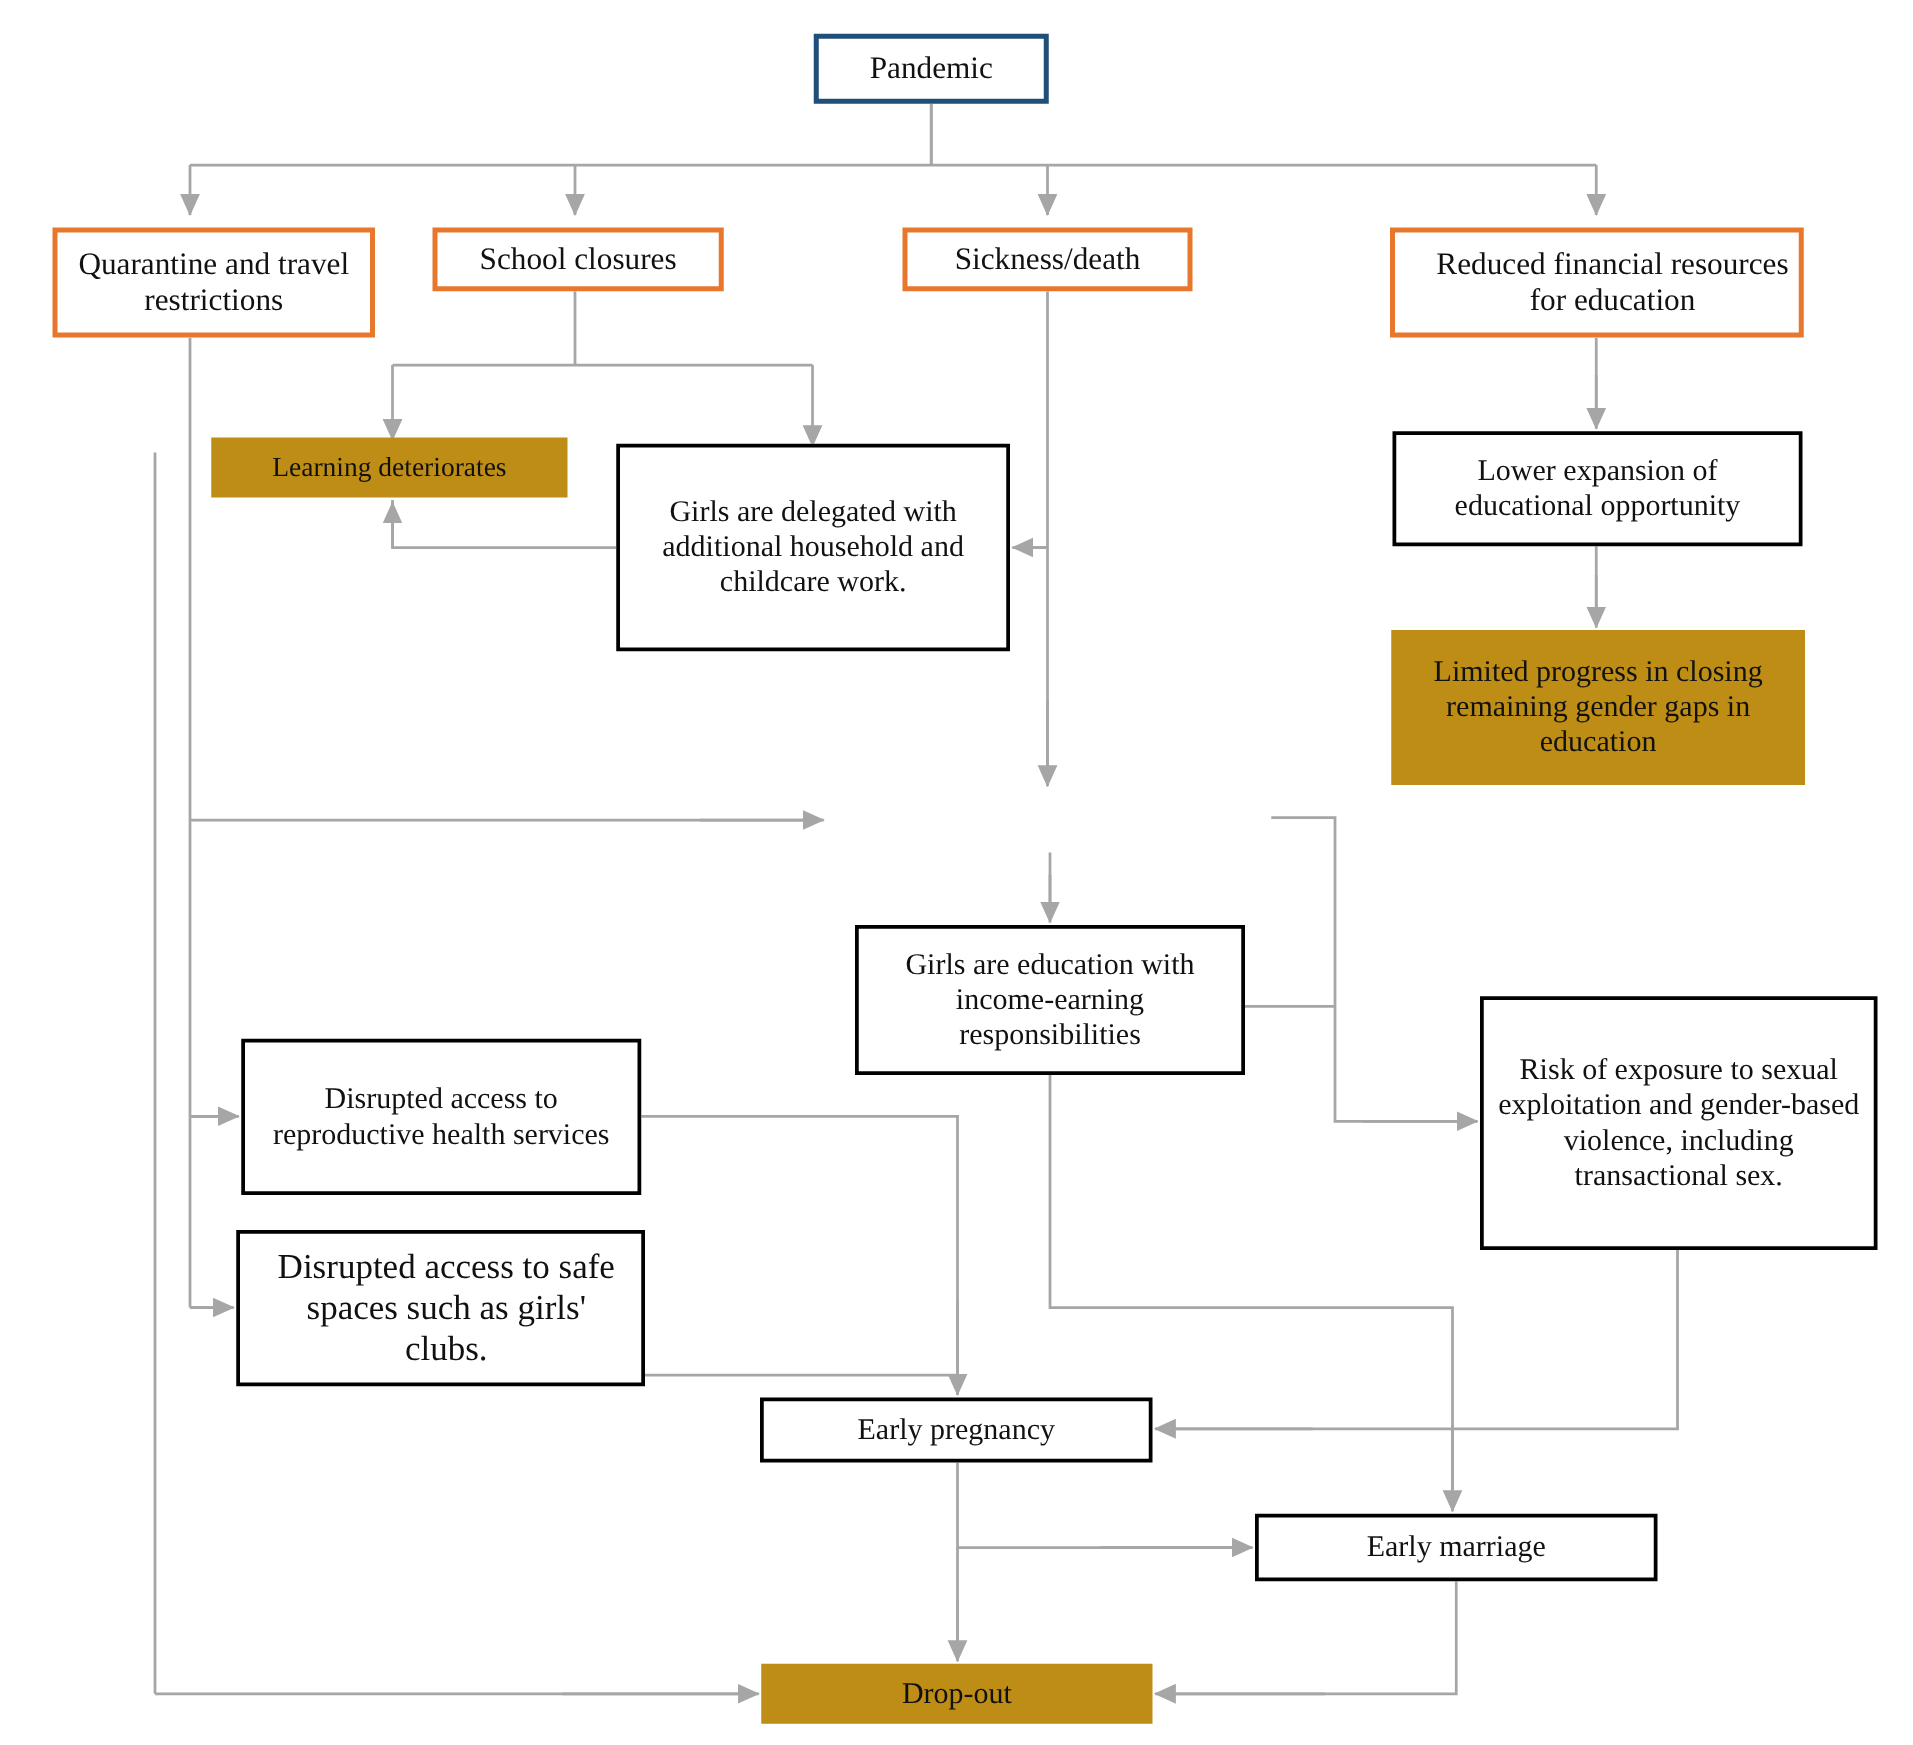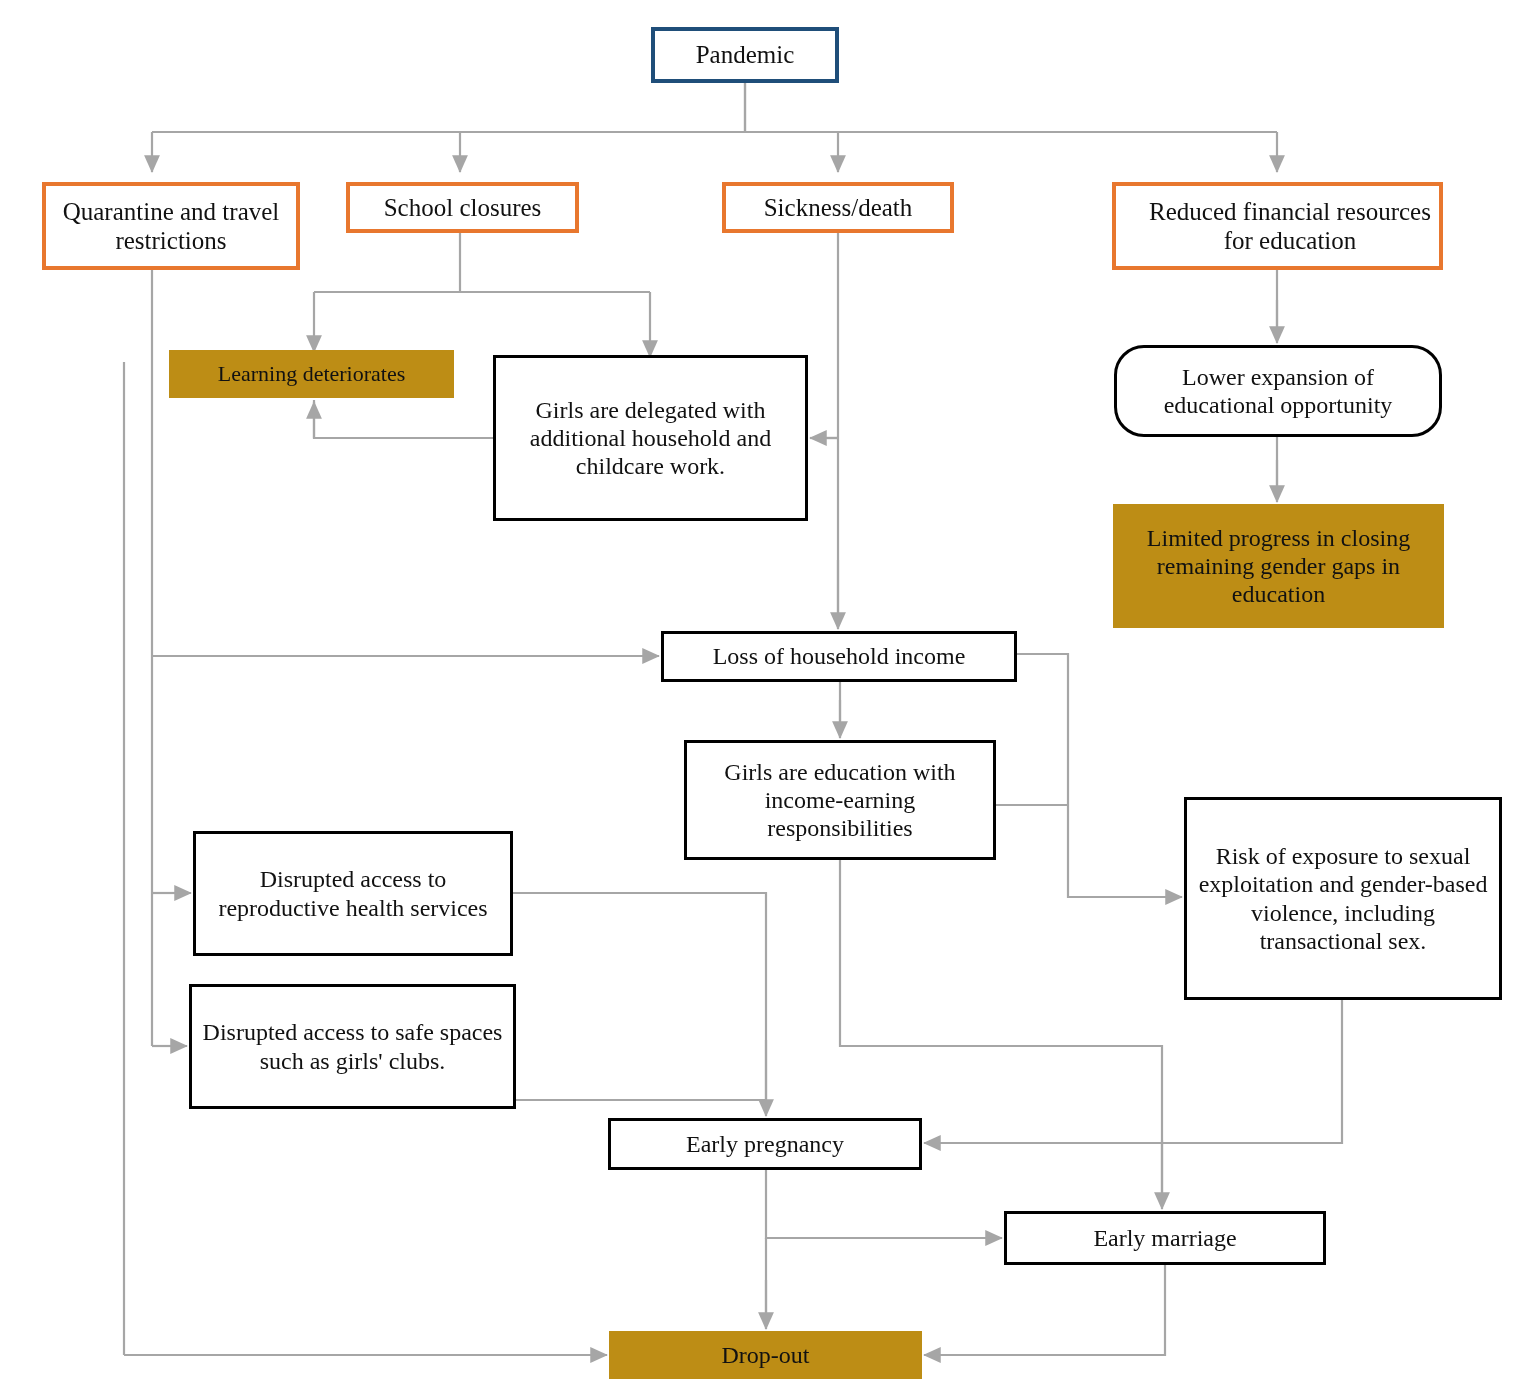--- a/index.html
+++ b/index.html
@@ -93,39 +93,36 @@
     </div>
   <div class="node n-orange" id="n4" style="left: 1112px; top: 182px; width: 331px; height: 88px; font-size: 25px; padding-left: 33px;">
       <span class="lbl">Reduced financial resources for education</span>
     </div>
   <div class="node n-gold" id="n5" style="left: 169px; top: 350px; width: 285px; height: 48px; font-size: 22px;">
       <span class="lbl">Learning deteriorates</span>
     </div>
   <div class="node n-white" id="n6" style="left: 493px; top: 355px; width: 315px; height: 166px; font-size: 24px;">
       <span class="lbl">Girls are delegated with additional household and childcare work.</span>
     </div>
-  <div class="node n-white" id="n7" style="left: 1114px; top: 345px; width: 328px; height: 92px; font-size: 24px; border-radius: 30px;">
+  <div class="node n-white" id="n7" style="left: 1114px; top: 345px; width: 328px; height: 92px; font-size: 24px;">
       <span class="lbl">Lower expansion of educational opportunity</span>
     </div>
   <div class="node n-gold" id="n8" style="left: 1113px; top: 504px; width: 331px; height: 124px; font-size: 24px;">
       <span class="lbl">Limited progress in closing remaining gender gaps in education</span>
-    </div>
-  <div class="node n-white" id="n9" style="left: 661px; top: 631px; width: 356px; height: 51px; font-size: 24px;">
-      <span class="lbl">Loss of household income</span>
     </div>
   <div class="node n-white" id="n10" style="left: 684px; top: 740px; width: 312px; height: 120px; font-size: 24px;">
       <span class="lbl">Girls are education with income-earning responsibilities</span>
     </div>
   <div class="node n-white" id="n11" style="left: 1184px; top: 797px; width: 318px; height: 203px; font-size: 24px;">
       <span class="lbl">Risk of exposure to sexual exploitation and gender-based violence, including transactional sex.</span>
     </div>
   <div class="node n-white" id="n12" style="left: 193px; top: 831px; width: 320px; height: 125px; font-size: 24px;">
       <span class="lbl">Disrupted access to reproductive health services</span>
     </div>
-  <div class="node n-white" id="n13" style="left: 189px; top: 984px; width: 327px; height: 125px; font-size: 24px;">
+  <div class="node n-white" id="n13" style="left: 189px; top: 984px; width: 327px; height: 125px; font-size: 28px; padding-left: 17px;">
       <span class="lbl">Disrupted access to safe spaces such as girls' clubs.</span>
     </div>
   <div class="node n-white" id="n14" style="left: 608px; top: 1118px; width: 314px; height: 52px; font-size: 24px;">
       <span class="lbl">Early pregnancy</span>
     </div>
   <div class="node n-white" id="n15" style="left: 1004px; top: 1211px; width: 322px; height: 54px; font-size: 24px;">
       <span class="lbl">Early marriage</span>
     </div>
   <div class="node n-gold" id="n16" style="left: 609px; top: 1331px; width: 313px; height: 48px; font-size: 24px;">
       <span class="lbl">Drop-out</span>

